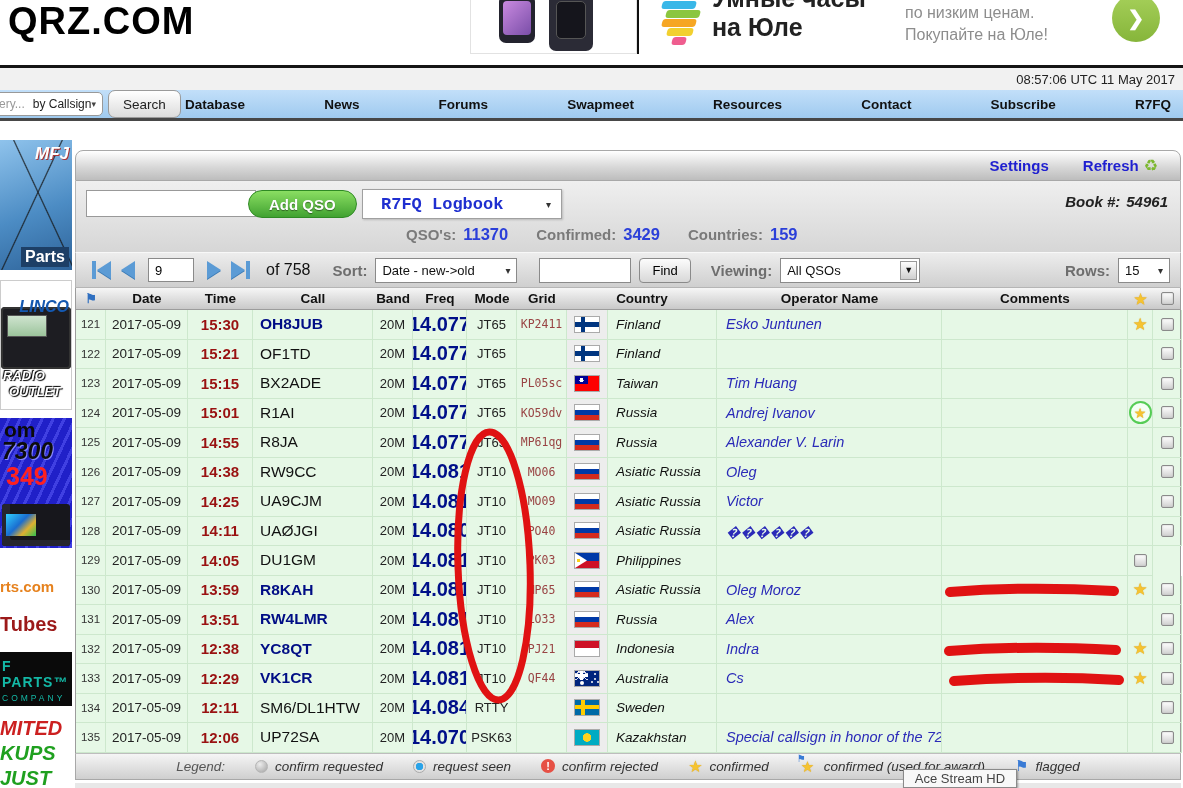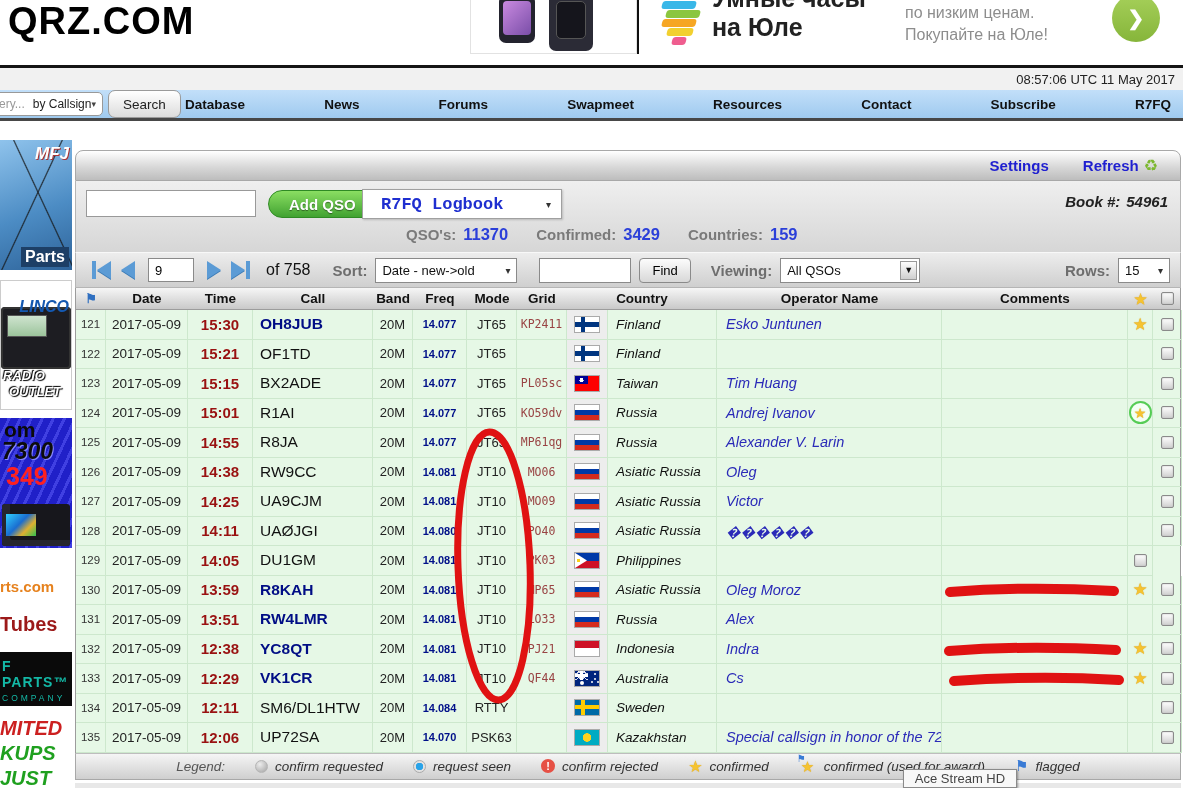--- a/index.html
+++ b/index.html
@@ -97,21 +97,21 @@
   .tab { font-size:15px; font-weight:bold; cursor:default; }
   .tab-right { margin-left:auto; display:flex; align-items:center; gap:34px; }
   .tab-link { font-size:15px; font-weight:bold; color:#1f1fd0; }
   .refresh-wrap { display:flex; align-items:center; gap:5px; }
   .refresh-icon { color:#7cb82f; font-size:16px; }
 
   .toolbar { position:relative; height:71px; background:linear-gradient(#efefef,#d6d6d6);
              border-left:1px solid #b5b5b5; border-right:1px solid #b5b5b5; }
   .callsign-input { position:absolute; left:10px; top:9px; width:170px; height:27px; border:1px solid #999;
                     background:#fff; font-size:14px; padding:0 6px; }
-  .addqso-btn { position:absolute; left:192px; top:9px; height:28px; padding:0 20px; border-radius:15px;
+  .addqso-btn { position:absolute; left:172px; top:9px; height:28px; padding:0 20px; border-radius:15px;
                 background:linear-gradient(#8ade62,#41a231); border:1px solid #2f8a24; color:#fff;
                 font-weight:bold; font-size:15px; display:flex; align-items:center;
                 text-shadow:0 1px 1px rgba(0,0,0,.45); }
   .lbselect { position:absolute; left:286px; top:8px; width:200px; height:30px; background:#fff;
               border:1px solid #a0a0a0; display:flex; align-items:center; padding:0 10px 0 18px;
               box-shadow:1px 1px 2px rgba(0,0,0,.18); }
   .lbselect .val { color:#1f2fd0; font-weight:bold; font-size:17px; flex:1;font-family:Liberation Mono, monospace; }
   .dn { font-size:10px; color:#333; }
   .bookno { position:absolute; right:12px; top:12px; font-style:italic; font-weight:bold; font-size:15px; color:#222; display:flex; gap:6px; }
   .stats { position:absolute; left:330px; top:44px; display:flex; gap:28px; align-items:baseline; }
@@ -150,21 +150,21 @@
   .tbody { border-left:1px solid #9c9c9c; border-right:1px solid #9c9c9c; }
   .trow { display:grid; grid-template-columns:var(--cols); height:29.53px; background:#e6f8e6; }
   .trow .c { border-right:1px solid #cde8cd; border-bottom:1px solid #cde8cd; display:flex; align-items:center;
              justify-content:center; overflow:hidden; white-space:nowrap; }
   .c.num   { font-size:11.5px; color:#333; }
   .c.date  { font-size:13.5px; color:#222; }
   .c.time  { font-size:15px; font-weight:bold; color:#991111; }
   .c.call  { justify-content:flex-start; padding-left:7px; font-size:15.5px; color:#111; }
   .c.call.confirmed { color:#000d85; font-weight:bold; }
   .c.band  { font-size:13px; color:#222; }
-  .c.freq  { font-size:11px; font-weight:bold; color:#001089; }
+  .c.freq  { font-size:20px; font-weight:bold; color:#001089; }
   .c.mode  { font-size:13px; color:#222; }
   .c.grid  { font-family:"DejaVu Sans Mono", monospace; font-size:11.5px; color:#994444; }
   .c.flagc { background:#ededed; }
   .c.country { justify-content:flex-start; padding-left:8px; font-style:italic; font-size:13.5px; color:#111; }
   .c.oper  { justify-content:flex-start; padding-left:9px; font-style:italic; font-size:14.5px; color:#2a2ab8; }
   .c.comm  { }
   .star { color:#f5c331; font-size:17px; text-shadow:0 0 1px #c89010; line-height:1; }
   .award-ring { display:flex; align-items:center; justify-content:center; width:23px; height:23px;
                 border:2px solid #55cc55; border-radius:50%; background:#f4fff4; }
   .award-ring .star { font-size:14px; }

